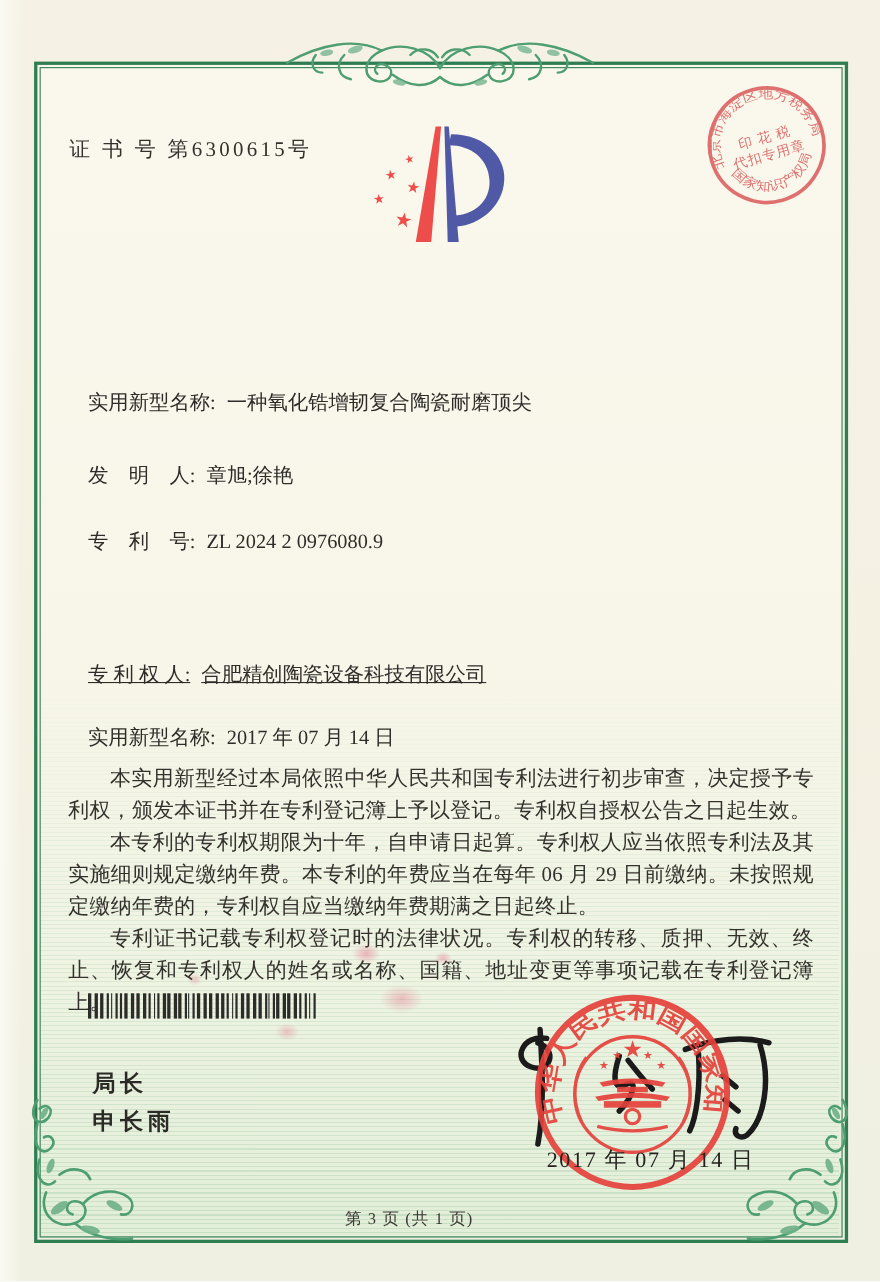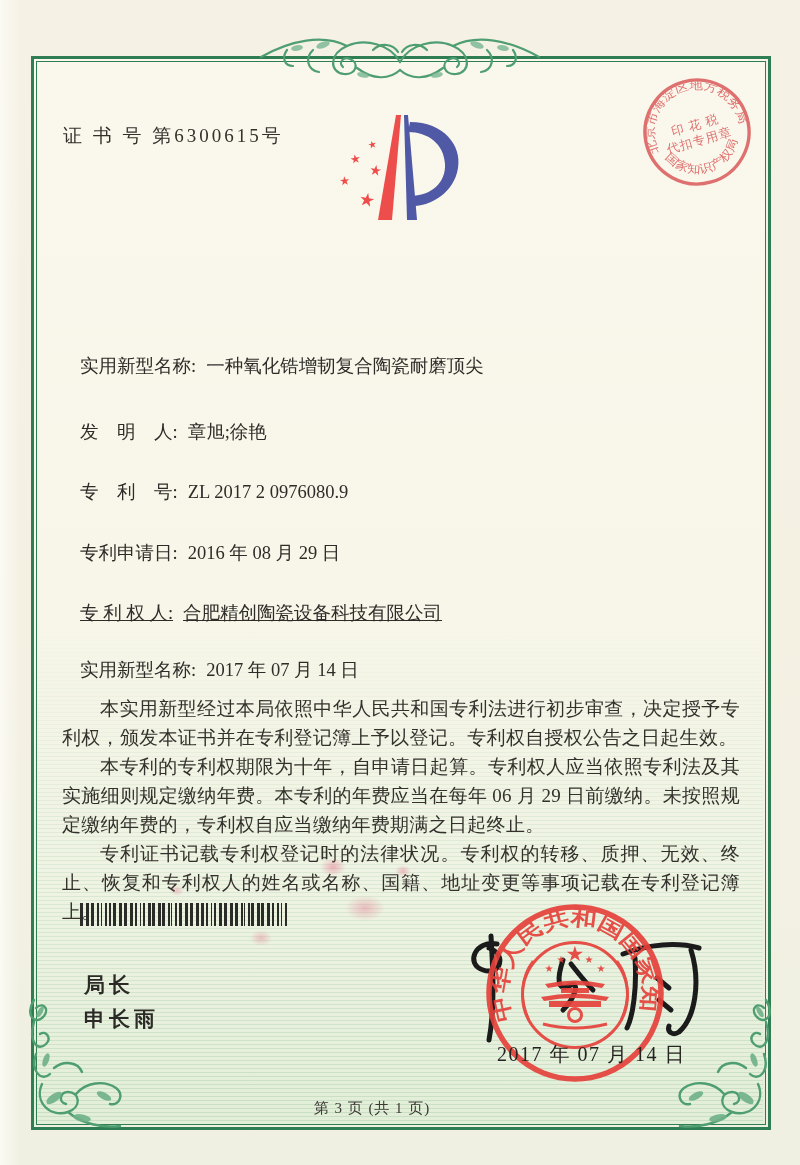--- a/index.html
+++ b/index.html
@@ -146,24 +146,21 @@
   </svg>
 
 
   <div class="abs field f1">
     <span>发　明　人:</span><span class="val">章旭;徐艳</span>
   </div>
   <div class="abs field f0">
     <span>实用新型名称:</span><span class="val">一种氧化锆增韧复合陶瓷耐磨顶尖</span>
   </div>
   <div class="abs field f2">
-    <span>专　利　号:</span><span class="val">ZL 2017 2 0976080.9</span>
-  </div>
-  <div class="abs field f3">
-    <span>专利申请日:</span><span class="val">2016 年 08 月 29 日</span>
+    <span>专　利　号:</span><span class="val">ZL 2024 2 0976080.9</span>
   </div>
   <div class="abs field f4">
     <span>专 利 权 人:</span><span class="val">合肥精创陶瓷设备科技有限公司</span>
   </div>
   <div class="abs field f5">
     <span>实用新型名称:</span><span class="val">2017 年 07 月 14 日</span>
   </div>
 
   <div class="abs paras">
     <p>本实用新型经过本局依照中华人民共和国专利法进行初步审查，决定授予专利权，颁发本证书并在专利登记簿上予以登记。专利权自授权公告之日起生效。</p>

